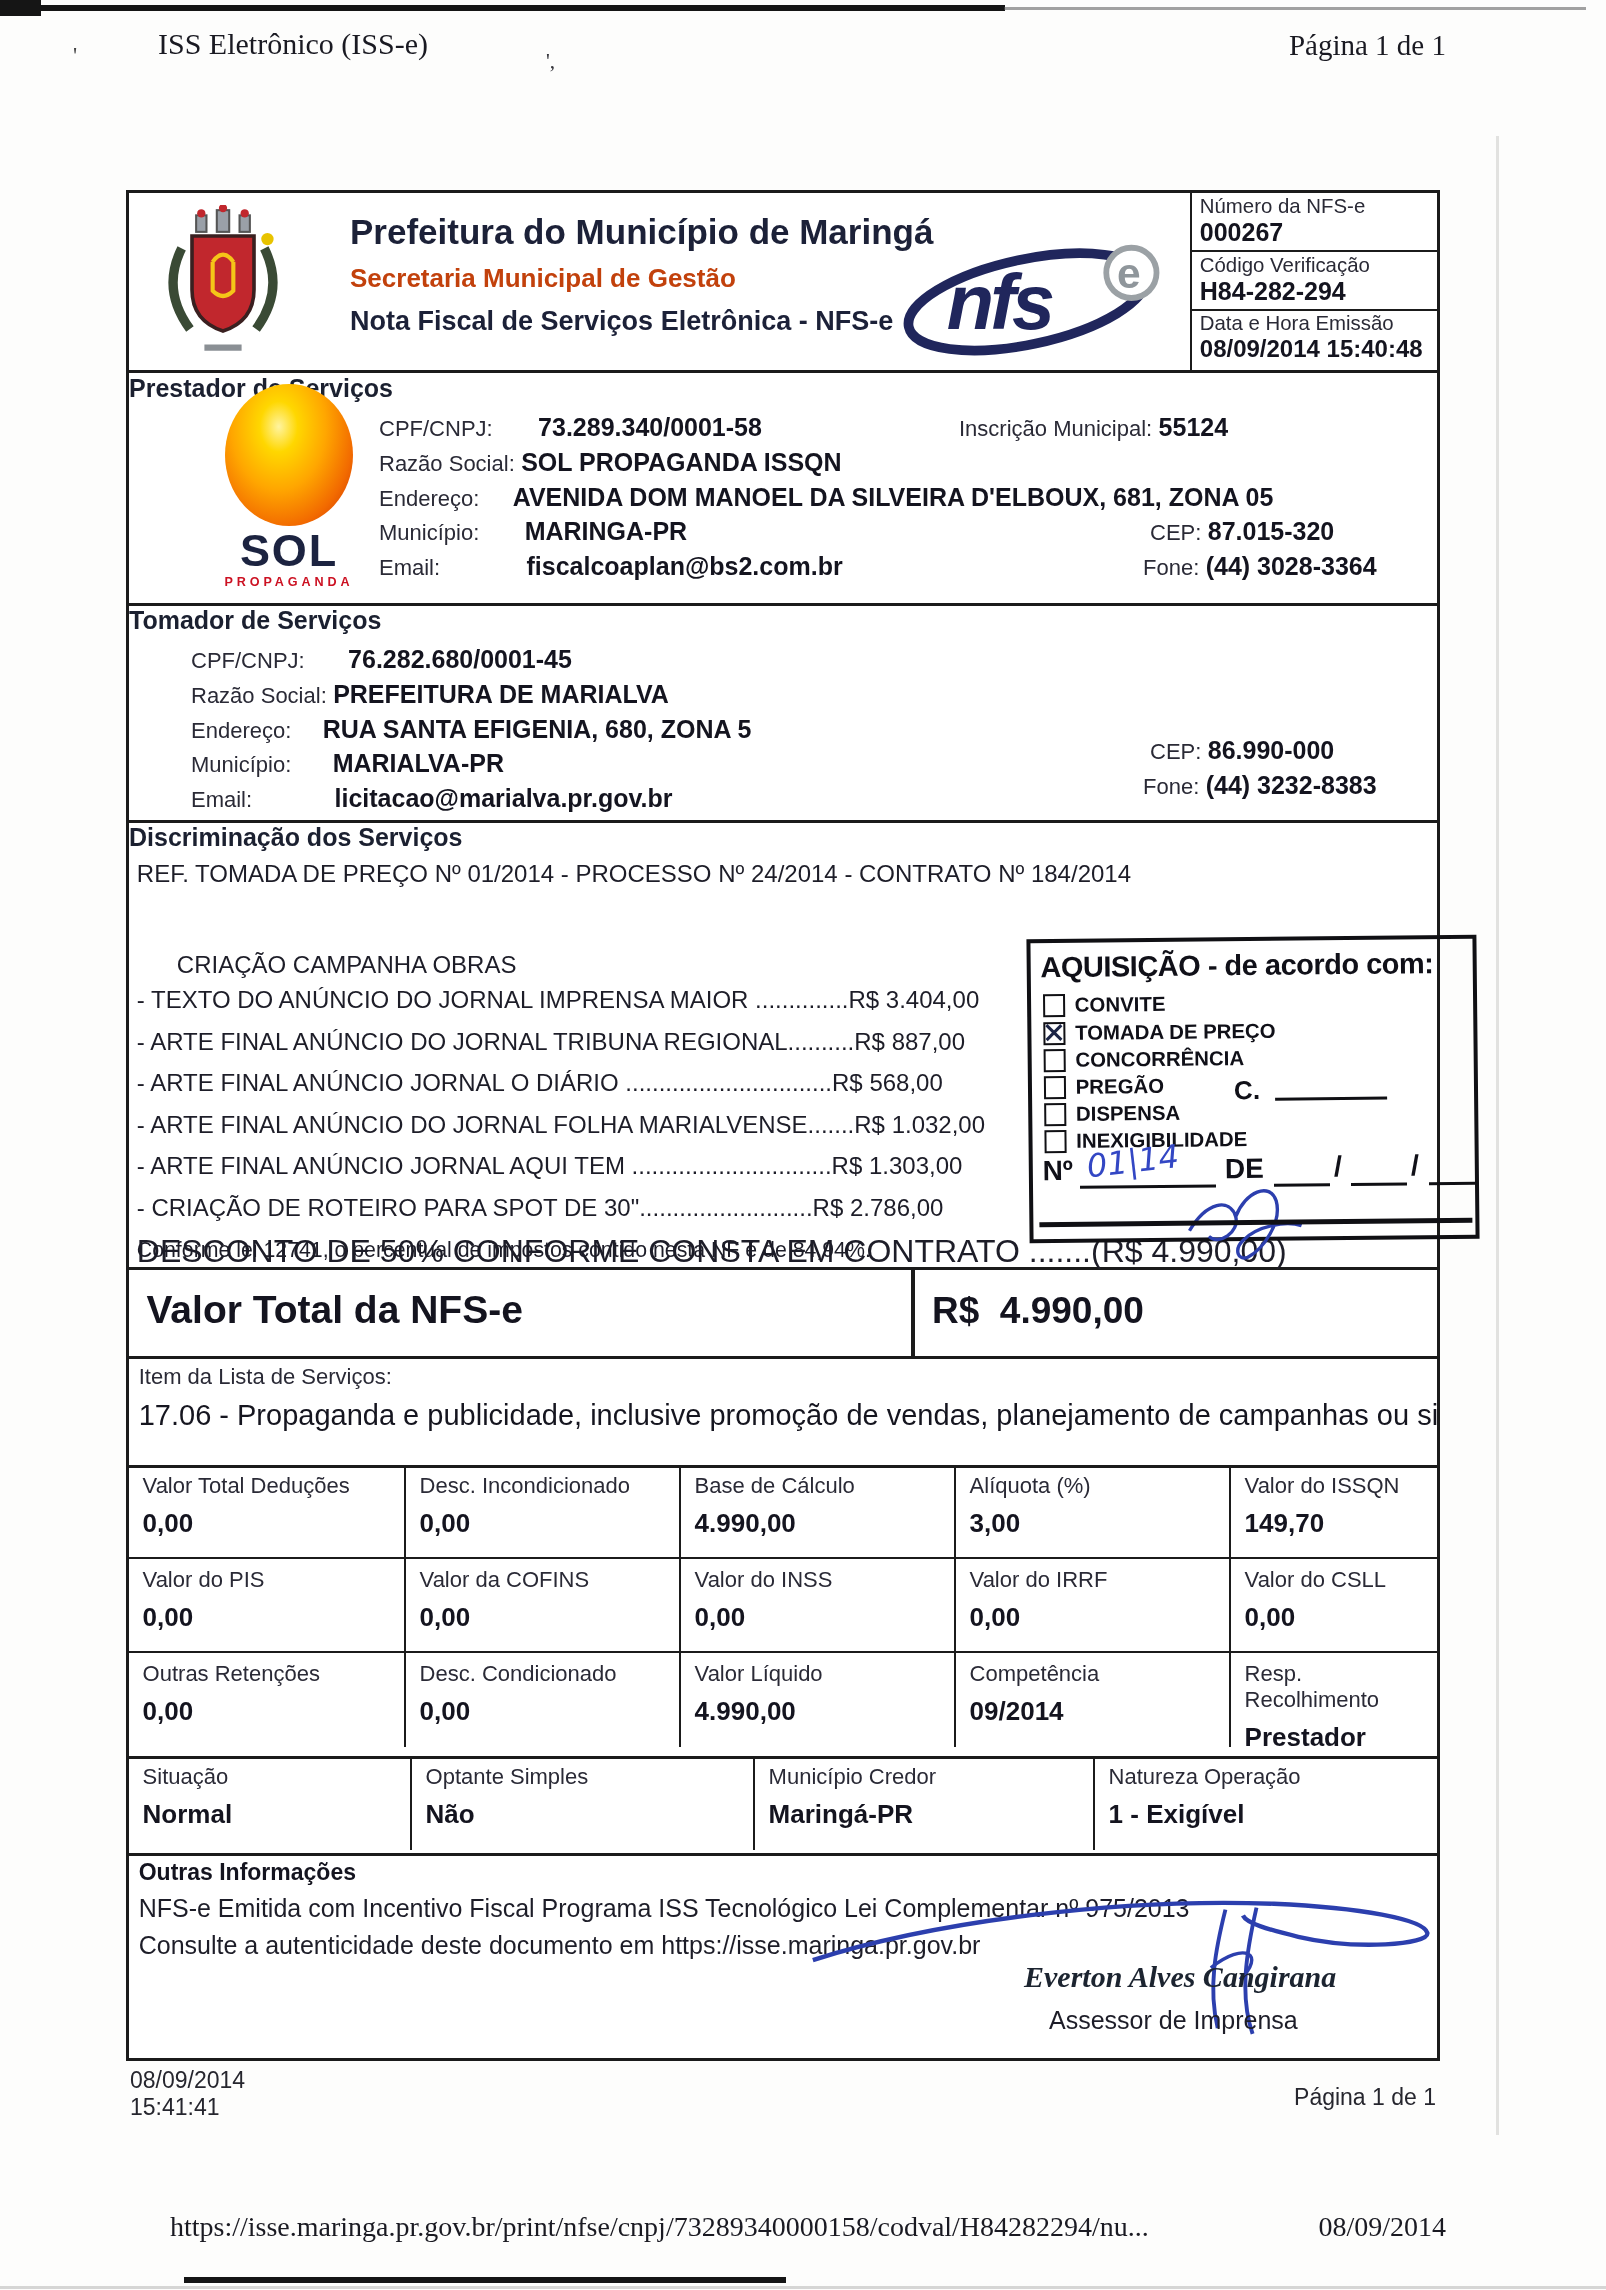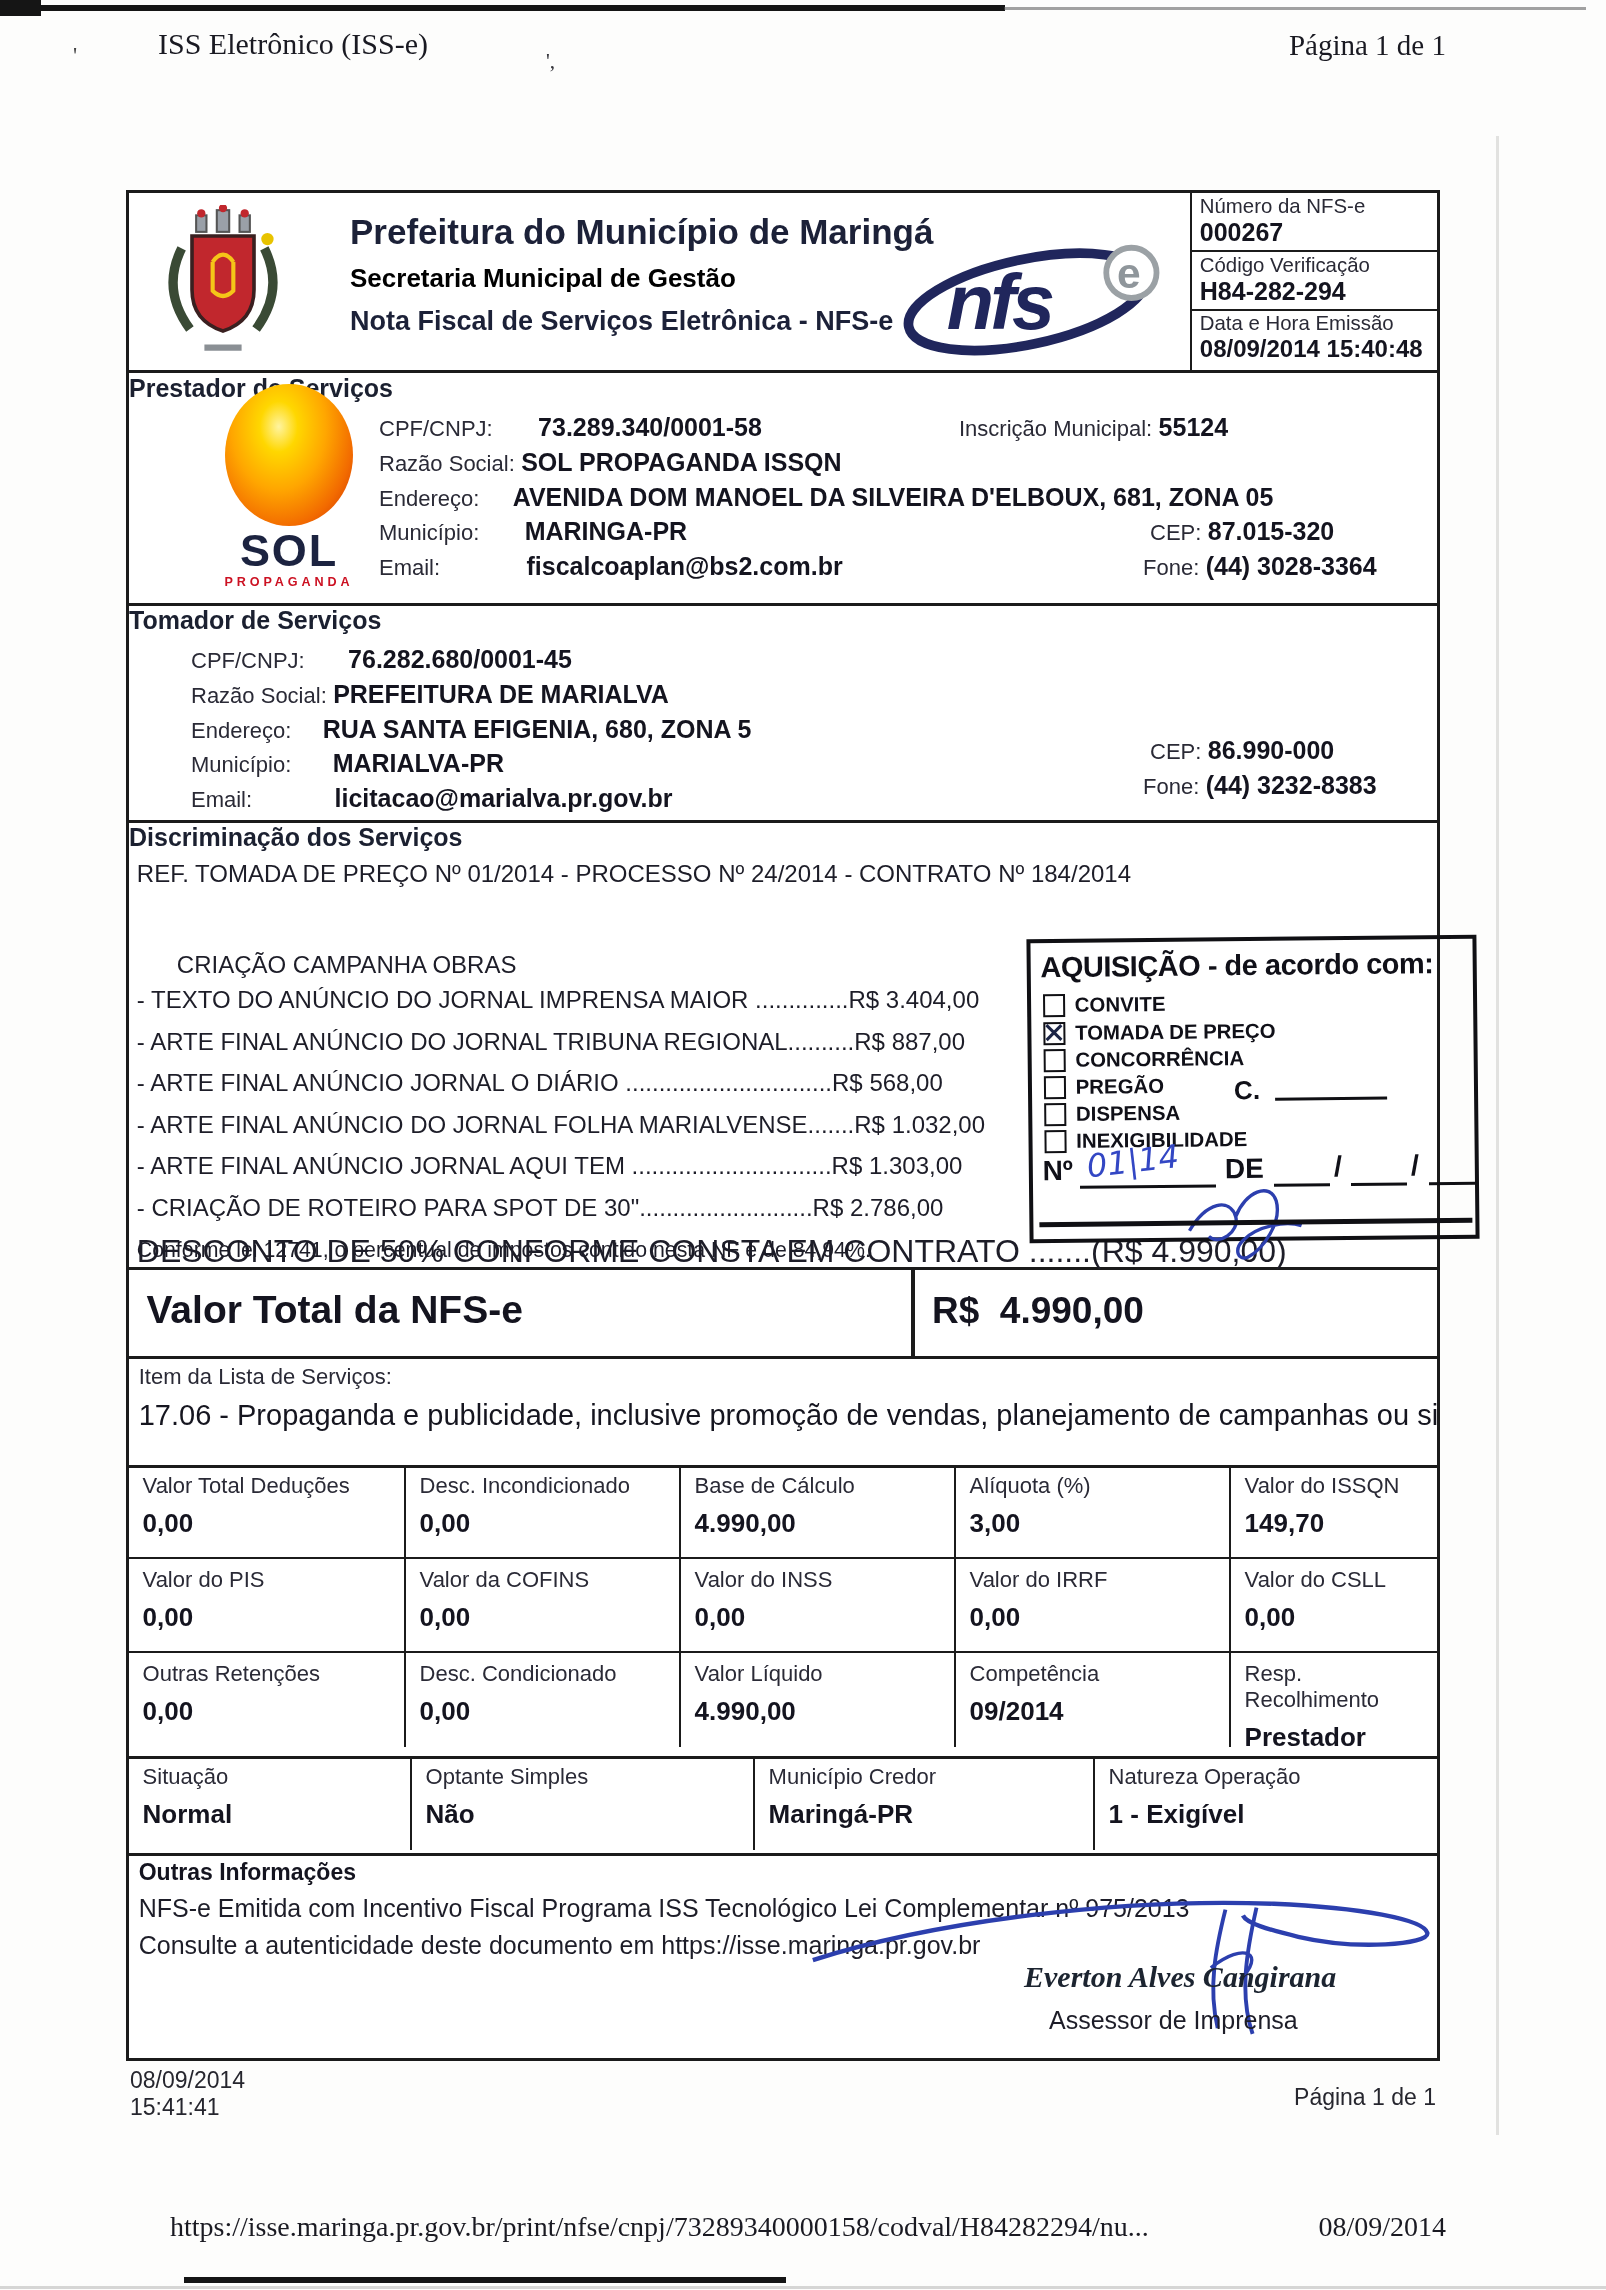--- a/index.html
+++ b/index.html
@@ -95,21 +95,21 @@
         <circle cx="49" cy="8" r="4" fill="#c1272d"></circle>
           <circle cx="70" cy="3" r="4" fill="#c1272d"></circle>
           <circle cx="91" cy="8" r="4" fill="#c1272d"></circle>
         <path d="M40 30 h60 v52 q0 30 -30 40 q-30 -10 -30 -40 Z" fill="#c1272d" stroke="#3a2020" stroke-width="3.5"></path>
         <path d="M60 55 q10 -14 20 0 M60 55 v28 q10 10 20 0 v-28" stroke="#f5c518" stroke-width="4" fill="none"></path>
         <circle cx="113" cy="33" r="6" fill="#e8c300"></circle>
         <path d="M52 138 h36" stroke="#8a8f94" stroke-width="6"></path>
       </svg>
 
       <div class="abs" style="left:221px;top:19.4px;font-size:35px;font-weight:bold;color:#1c2138;">Prefeitura do Município de Maringá</div>
-      <div class="abs" style="left:221px;top:70px;font-size:26px;font-weight:bold;color:#000000;">Secretaria Municipal de Gestão</div>
+      <div class="abs" style="left:221px;top:70px;font-size:26px;font-weight:bold;color:#c2410c;">Secretaria Municipal de Gestão</div>
       <div class="abs" style="left:221px;top:113px;font-size:27px;font-weight:bold;color:#1c2138;">Nota Fiscal de Serviços Eletrônica - NFS-e</div>
 
       <svg class="abs" style="left:767px;top:47px;" width="291" height="116" viewBox="0 0 300 120">
         <ellipse cx="135" cy="64" rx="125" ry="44" fill="none" stroke="#20265c" stroke-width="10" transform="rotate(-12 135 64)"></ellipse>
         <circle cx="243" cy="34" r="26" fill="#ffffff" stroke="#9ba1a5" stroke-width="6"></circle>
         <text x="228" y="50" font-family="Liberation Sans,sans-serif" font-size="44" font-weight="bold" fill="#8f969b">e</text>
         <text x="52" y="92" font-family="Liberation Sans,sans-serif" font-size="80" font-weight="bold" font-style="italic" fill="#20265c" letter-spacing="-4">nfs</text>
       </svg>
 
       <div class="hdr-col">

